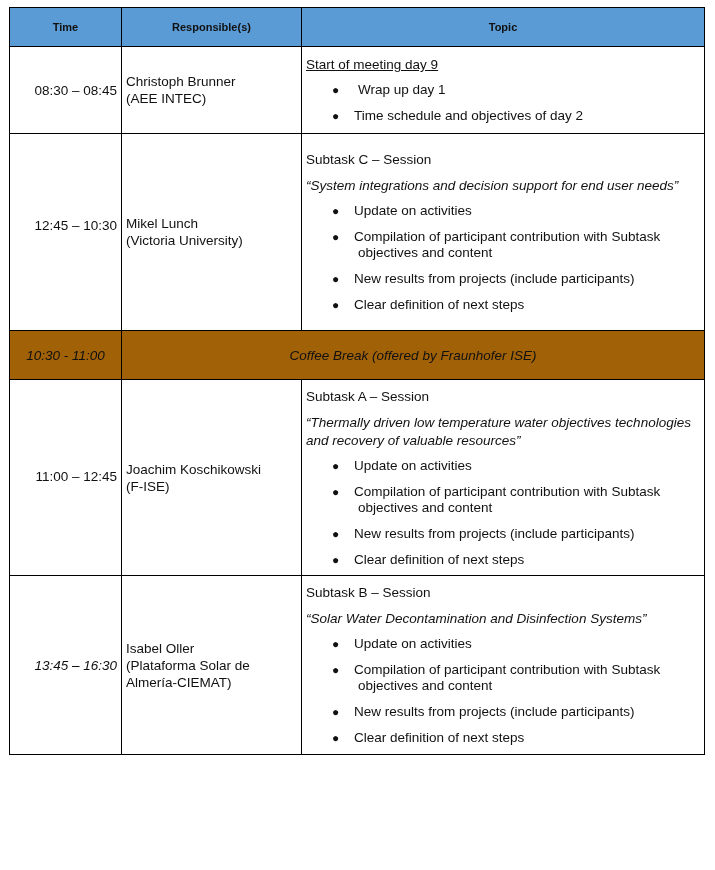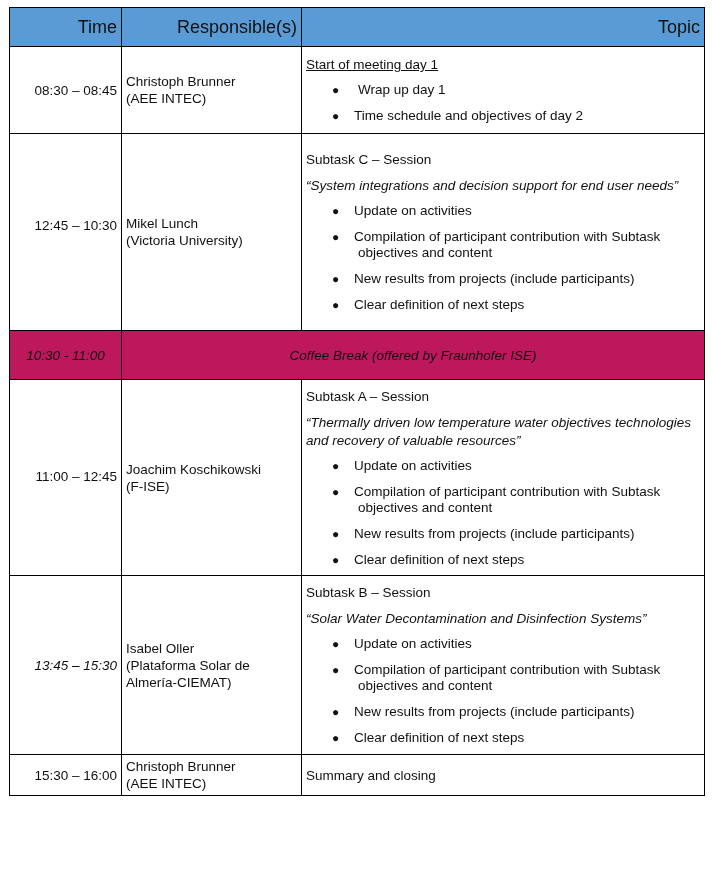--- a/index.html
+++ b/index.html
@@ -15,28 +15,28 @@
     border: 1.5px solid #000;
     padding: 0 4px;
     vertical-align: middle;
   }
   col.c-time { width: 112px; }
   col.c-resp { width: 180px; }
   col.c-topic { width: 403px; }
   thead th {
     background: #5b9bd5;
     height: 38px;
-    font-weight: normal;
-    text-align: right;
-    font-size: 18px;
+    font-weight: bold;
+    text-align: center;
+    font-size: 11px;
   }
   td.time { text-align: right; }
   td.resp { text-align: left; line-height: 17px; }
   td.topic { text-align: left; padding: 6px 4px 6px 5px; }
-  tr.break td { background: #be185d; font-style: italic; text-align: center; }
+  tr.break td { background: #a16207; font-style: italic; text-align: center; }
   tr.break td.time { font-style: italic; }
   tr.italic-time td.time { font-style: italic; }
   .topic-title { line-height: 18px; margin-bottom: 8px; }
   .topic-title.underline { text-decoration: underline; }
   .topic-quote { font-style: italic; line-height: 18px; margin-bottom: 8px; }
   ul.bullets { margin: 0; padding: 0 0 0 48px; list-style: none; }
   ul.bullets li { position: relative; line-height: 16px; margin-bottom: 10px; }
   ul.bullets li:last-child { margin-bottom: 0; }
   ul.bullets li .bullet { position: absolute; left: -22px; top: 0; font-size: 12px; }
   ul.bullets li .txt { display: block; }
@@ -69,21 +69,21 @@
   </thead>
   <tbody>
 
     <tr class="r1">
       <td class="time">08:30 – 08:45</td>
       <td class="resp">
         <div>Christoph Brunner</div>
         <div>(AEE INTEC)</div>
       </td>
       <td class="topic">
-        <div class="topic-title underline">Start of meeting day 1</div>
+        <div class="topic-title underline">Start of meeting day 9</div>
         <ul class="bullets">
           <li>
               <span class="bullet">●</span>
               <span class="txt" style="padding-left:4px">Wrap up day 1</span>
             </li>
           <li>
               <span class="bullet">●</span>
               <span class="txt">Time schedule and objectives of day 2</span>
             </li>
         </ul>
@@ -154,21 +154,21 @@
           <li>
               <span class="bullet">●</span>
               <span class="txt">Clear definition of next steps</span>
             </li>
         </ul>
       </td>
     </tr>
 
 
     <tr class="r6 italic-time">
-      <td class="time">13:45 – 15:30</td>
+      <td class="time">13:45 – 16:30</td>
       <td class="resp">
         <div>Isabel Oller</div>
         <div>(Plataforma Solar de</div>
         <div>Almería-CIEMAT)</div>
       </td>
       <td class="topic">
         <div class="topic-title">Subtask B – Session</div>
         <div class="topic-quote">“Solar Water Decontamination and Disinfection Systems”</div>
         <ul class="bullets">
           <li>
@@ -184,25 +184,15 @@
               <span class="txt">New results from projects (include participants)</span>
             </li>
           <li>
               <span class="bullet">●</span>
               <span class="txt">Clear definition of next steps</span>
             </li>
         </ul>
       </td>
     </tr>
 
-    <tr class="r7">
-      <td class="time">15:30 – 16:00</td>
-      <td class="resp">
-        <div>Christoph Brunner</div>
-        <div>(AEE INTEC)</div>
-      </td>
-      <td class="topic" style="padding-top:0;padding-bottom:0">
-        <div>Summary and closing</div>
-      </td>
-    </tr>
 
   </tbody>
 </table>
 
 </body></html>

